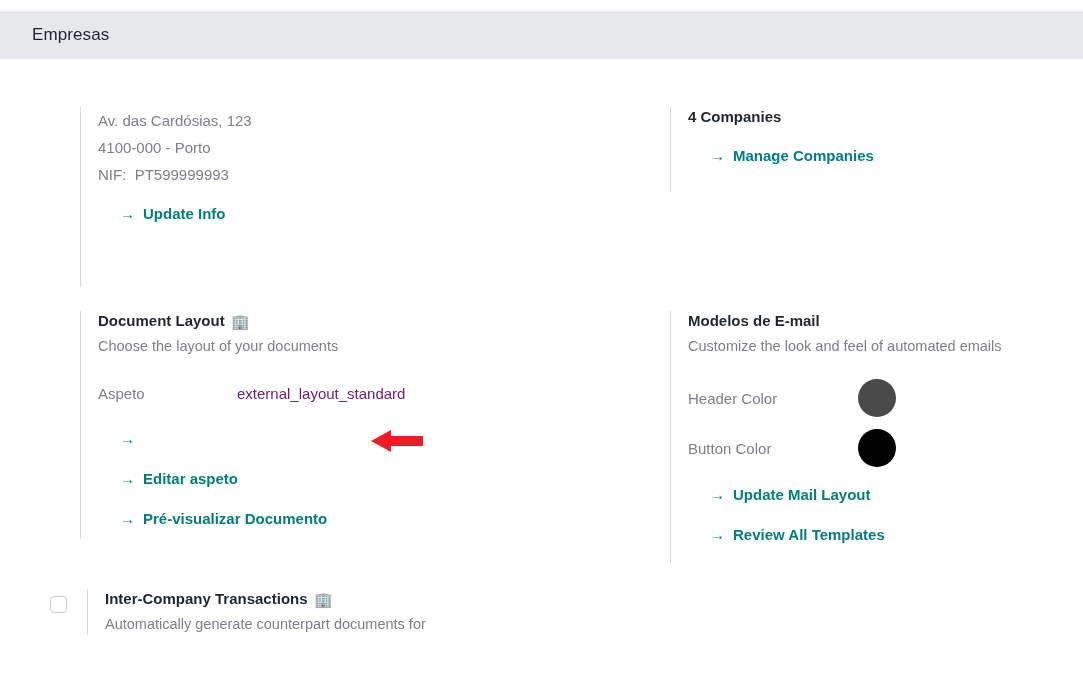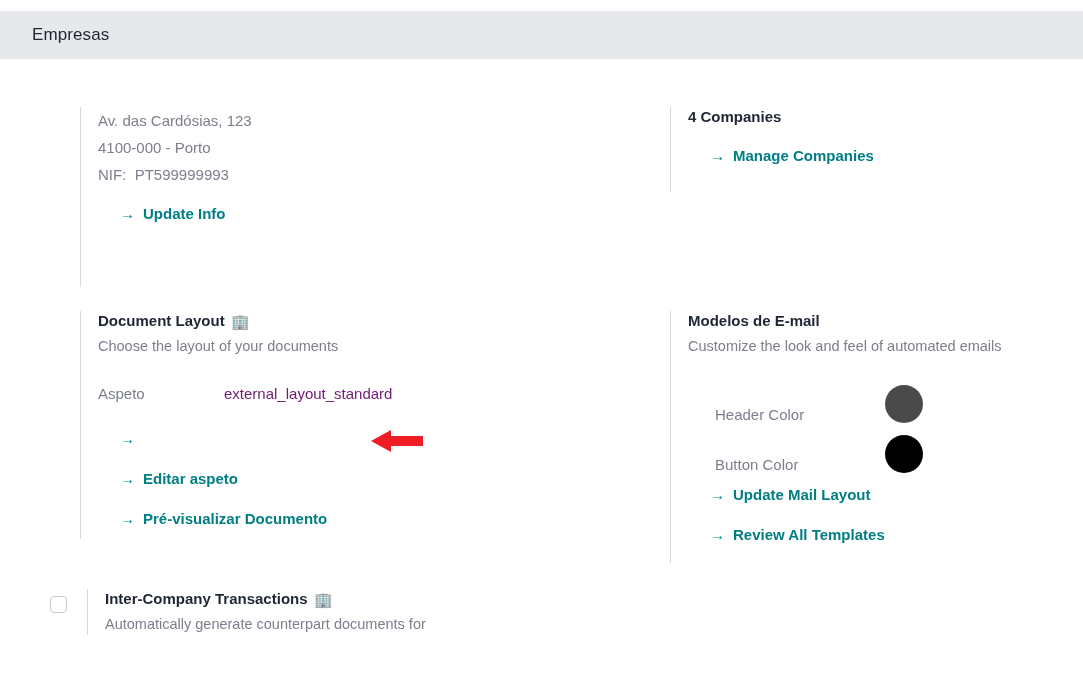--- a/index.html
+++ b/index.html
@@ -94,38 +94,38 @@
     font-size: 15px;
     font-weight: bold;
     cursor: pointer;
   }
 
   
   .field-row {
     display: flex;
     align-items: baseline;
     line-height: 30px;
+    gap: 13px;
   }
   .field-label {
     font-size: 15px;
     color: #7c7f8c;
     width: 126px;
     flex: none;
   }
   .field-value-link {
     font-size: 15px;
     color: #701a75;
     cursor: pointer;
   }
 
   .color-row {
     display: flex;
-    align-items: flex-end;
+    align-items: center;
     height: 50px;
-    margin-left: 27px;
   }
   .color-row .field-label { width: 170px; }
   .swatch {
     width: 38px;
     height: 38px;
     border-radius: 50%;
     cursor: pointer;
   }
 
   

